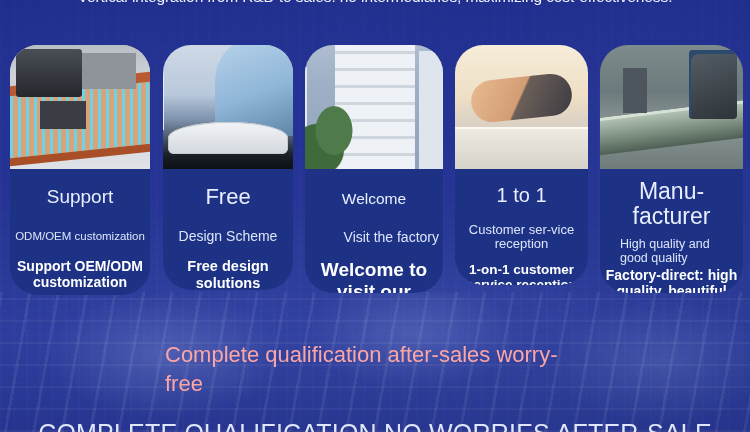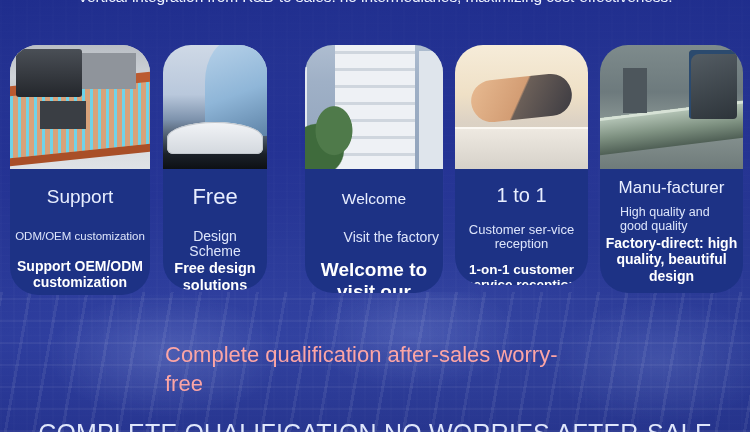--- a/index.html
+++ b/index.html
@@ -71,42 +71,42 @@
     position:absolute; left:0; top:124px; width:100%;
     padding:4px 4px 8px;
     text-align:center;
   }
   .t1 { color:#e8eeff; font-weight:400; line-height:1.08; }
   .t2 { color:#dde5fb; font-weight:400; line-height:1.12; }
   .t3 { color:#ffffff; font-weight:700; line-height:1.15; }
 
   
   #card1 { left:10px;  width:140px; height:250px; }
-  #card2 { left:163px; width:104px; height:245px;text-decoration:underline; }
+  #card2 { left:163px; width:130px; height:245px;text-decoration:underline; }
   #card3 { left:305px; width:138px; height:248px; }
   #card4 { left:455px; width:133px; height:240px; }
   #card5 { left:600px; width:143px; height:248px; }
 
   #card1 .t1 { font-size:19px; margin-top:14px; }
   #card1 .t2 { font-size:11.5px; margin-top:22px; }
   #card1 .t3 { font-size:14px; margin-top:16px; }
 
   #card2 .t1 { font-size:22px; margin-top:12px; }
   #card2 .t2 { font-size:14px; margin-top:20px; }
-  #card2 .t3 { font-size:14.5px; }
+  #card2 .t3 { font-size:14.5px; margin-top:14px; }
 
   #card3 .t1 { font-size:15.5px; margin-top:18px; }
   #card3 .t2 { font-size:14px; margin-top:22px;text-align:right; }
   #card3 .t3 { font-size:19px; margin-top:14px; }
 
   #card4 .t1 { font-size:20px; margin-top:12px; }
   #card4 .t2 { font-size:13px; margin-top:16px; }
   #card4 .t3 { font-size:13.5px; margin-top:10px; }
 
-  #card5 .t1 { font-size:17px; margin-top:6px; }
+  #card5 .t1 { font-size:23px; margin-top:6px; }
   #card5 .t2 { font-size:12.5px; margin-top:8px; text-align:left; padding-left:16px;}
   #card5 .t3 { font-size:14px; margin-top:2px; }
 
   
   .ph { position:absolute; inset:0; }
   
   .ph-smt {
     background:
       linear-gradient(180deg,#b9bec4 0%, #cfd3d8 26%, #c9ccd0 34%, #dfe2e6 100%),
       #c8ccd2;

